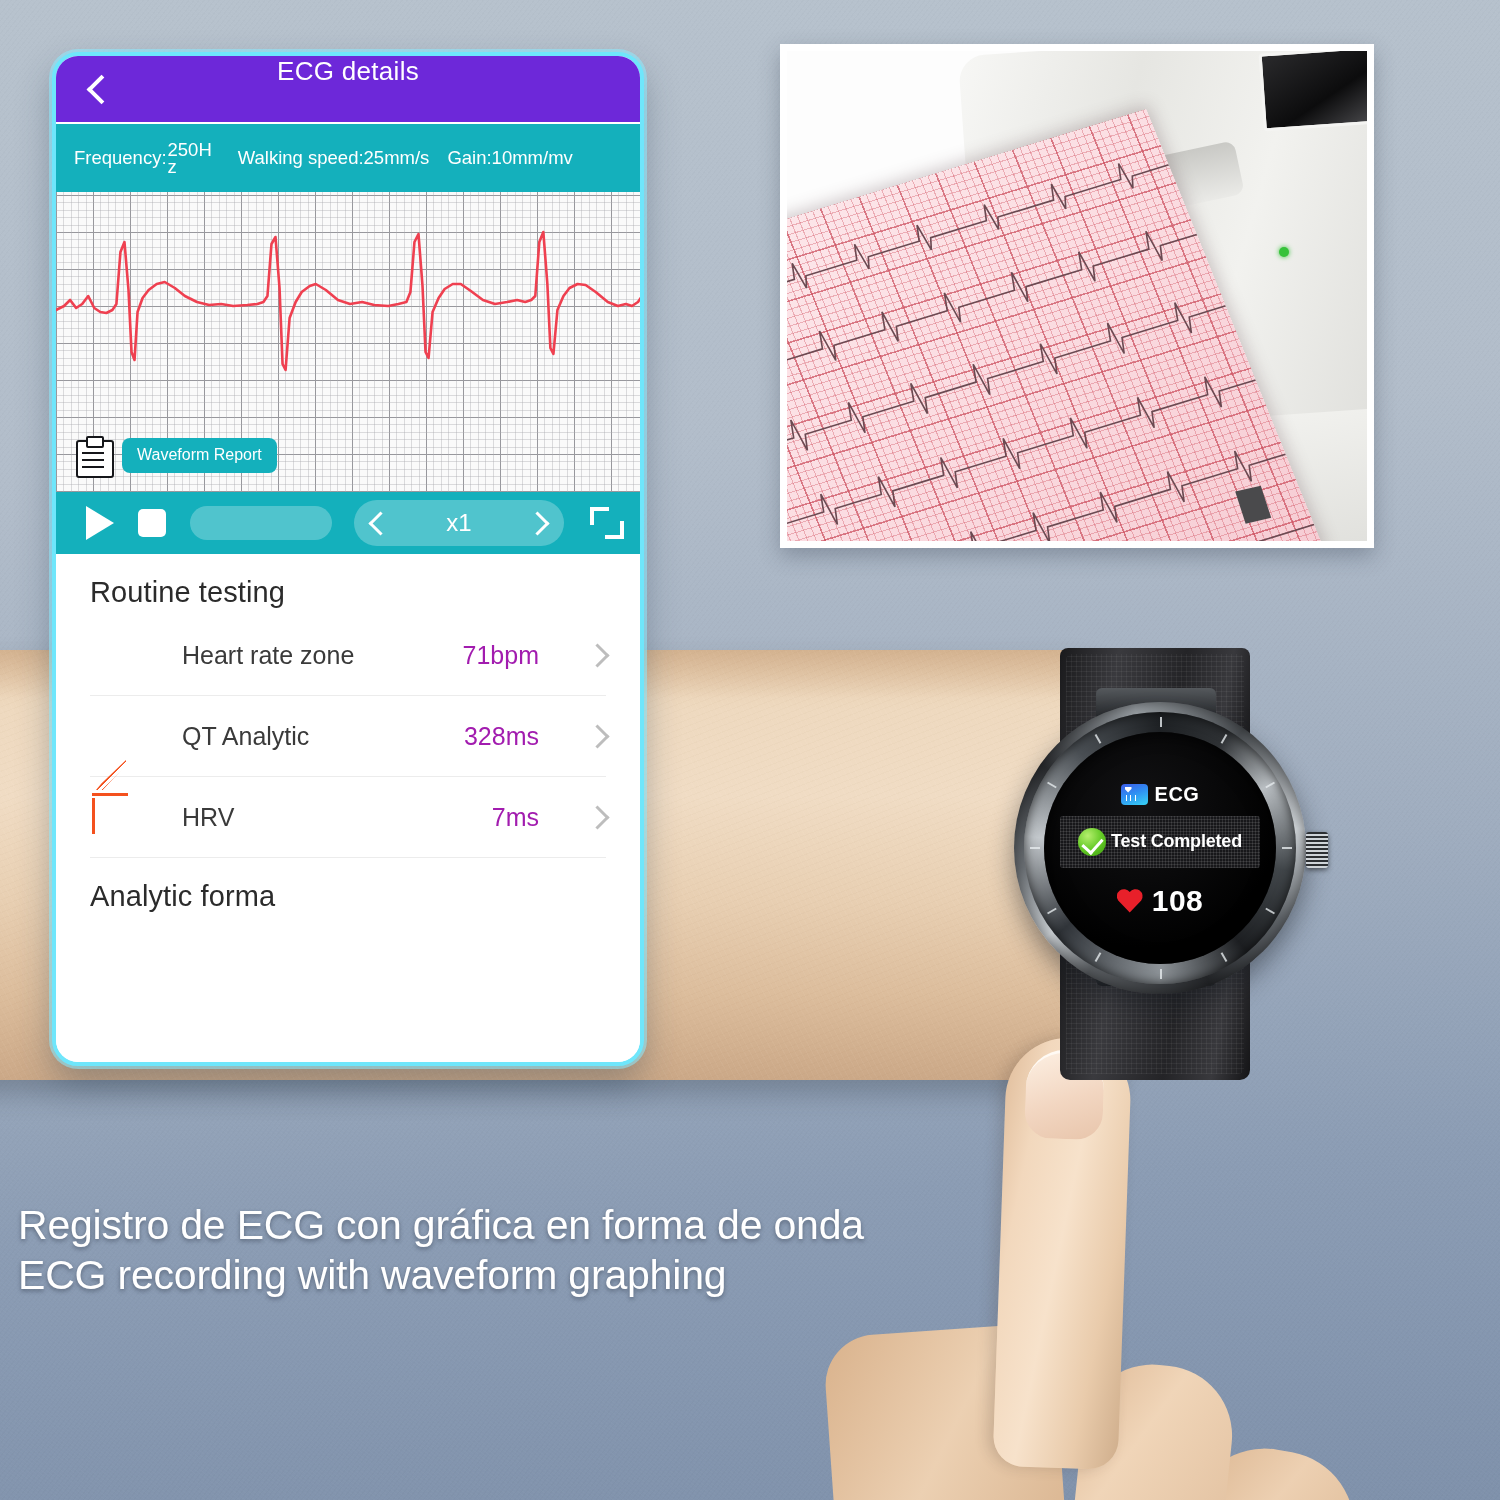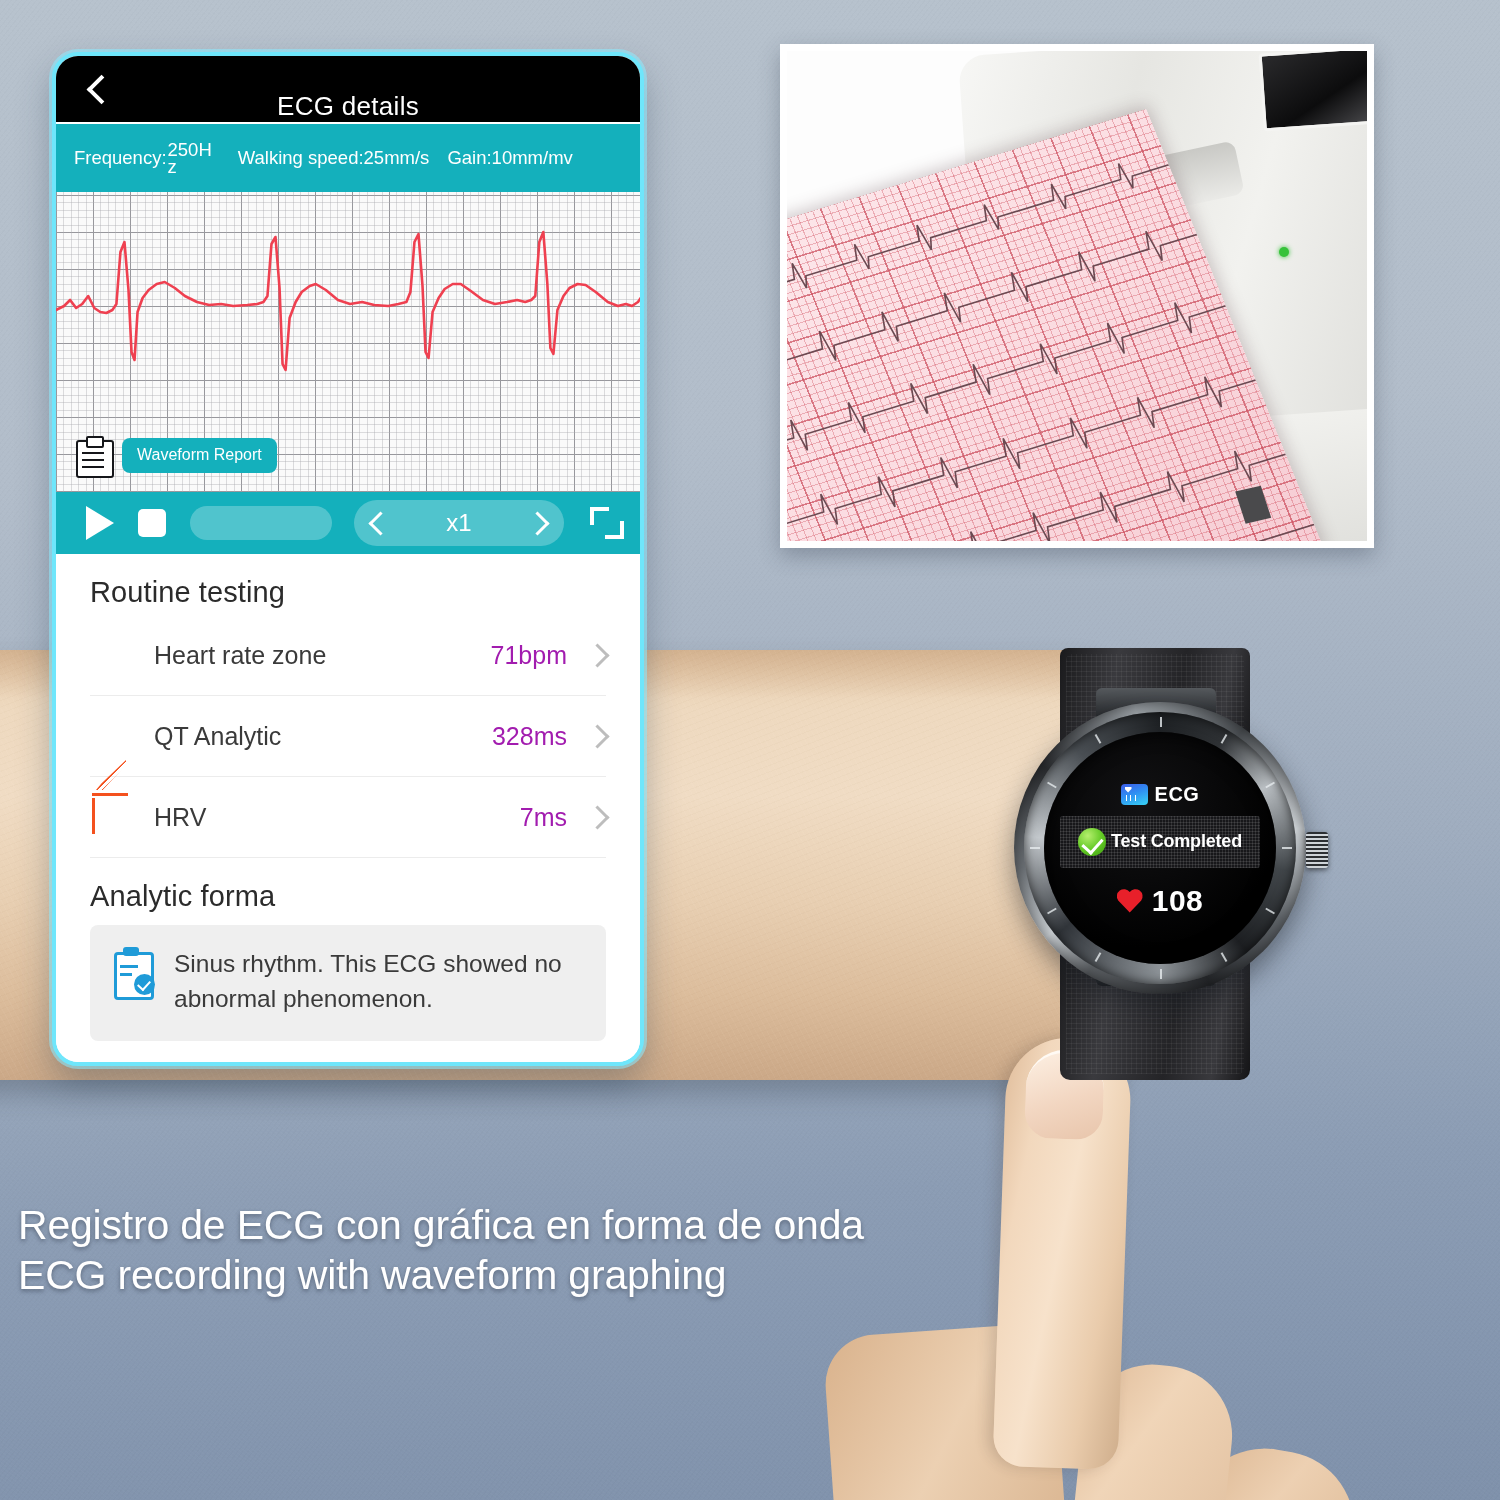--- a/index.html
+++ b/index.html
@@ -271,22 +271,22 @@
     position:absolute; left: 52px; top: 52px;
     width: 584px; height: 1006px;
     border-radius: 26px;
     background: #ffffff;
     border: 4px solid #6fe6fb;
     box-shadow: 0 0 0 3px rgba(140,235,255,.55), 0 16px 34px rgba(35,55,75,.34);
     overflow: hidden;
     display:flex; flex-direction:column;
   }
   .title-bar {
-    flex:0 0 auto; height: 66px; background:#000000;
-    display:flex; align-items:flex-end; position:relative;
+    flex:0 0 auto; height: 66px; background:#6d28d9;
+    display:flex; align-items:flex-start; position:relative;
     border-bottom: 2px solid #ffffff;
   }
   .back-btn {
     position:absolute; left: 26px; top:50%; transform:translateY(-50%);
     width:30px; height:30px;
   }
   .back-btn::before {
     content:""; position:absolute; left:9px; top:5px;
     width:17px; height:17px;
     border-left:4px solid #fff; border-bottom:4px solid #fff;
@@ -375,20 +375,21 @@
   }
 
   .content { flex: 1 1 auto; background:#fff; padding: 0 0 0 0; overflow:hidden; }
   .sec-title {
     font-size: 29px; color:#2b2b2b; padding: 22px 0 6px 34px; letter-spacing:.1px;
   }
   .row {
     display:flex; align-items:center;
     margin: 0 34px; height: 80px;
     border-bottom: 1.5px solid #ececec;
+    gap: 28px;
   }
   .row-icon { width: 42px; height: 42px; flex:0 0 auto; position:relative; }
   .row-label { font-size: 25px; color:#3a3a3a; margin-left: 22px; flex:1 1 auto; }
   .row-val { font-size: 25px; color:#a21caf; }
   .row-chev {
     width:14px; height:14px; border-top:3px solid #bdbdbd; border-right:3px solid #bdbdbd;
     transform: rotate(45deg); margin-left: 22px;
   }
 
   .icon-heart {
@@ -620,30 +621,20 @@
 
       <div class="row">
         <span class="row-icon"><span class="icon-hrv"><i></i></span></span>
         <span class="row-label">HRV</span>
         <span class="row-val">7ms</span>
         <span class="row-chev"></span>
       </div>
 
       <div class="sec-title">Analytic forma</div>
 
-      <div class="analytic-box">
-        <span class="note-icon">
-          <span class="nbody"></span>
-            <span class="nclamp"></span>
-          <span class="nl" style="top:18px"></span>
-          <span class="nl" style="top:26px;width:12px"></span>
-          <span class="nbadge"></span>
-        </span>
-        <span class="analytic-text">Sinus rhythm. This ECG showed no abnormal phenomenon.</span>
-      </div>
     </div>
   </div>
 
   <div class="caption">
     <div>Registro de ECG con gráfica en forma de onda</div>
     <div>ECG recording with waveform graphing</div>
   </div>
 </div>
 
 </body></html>

